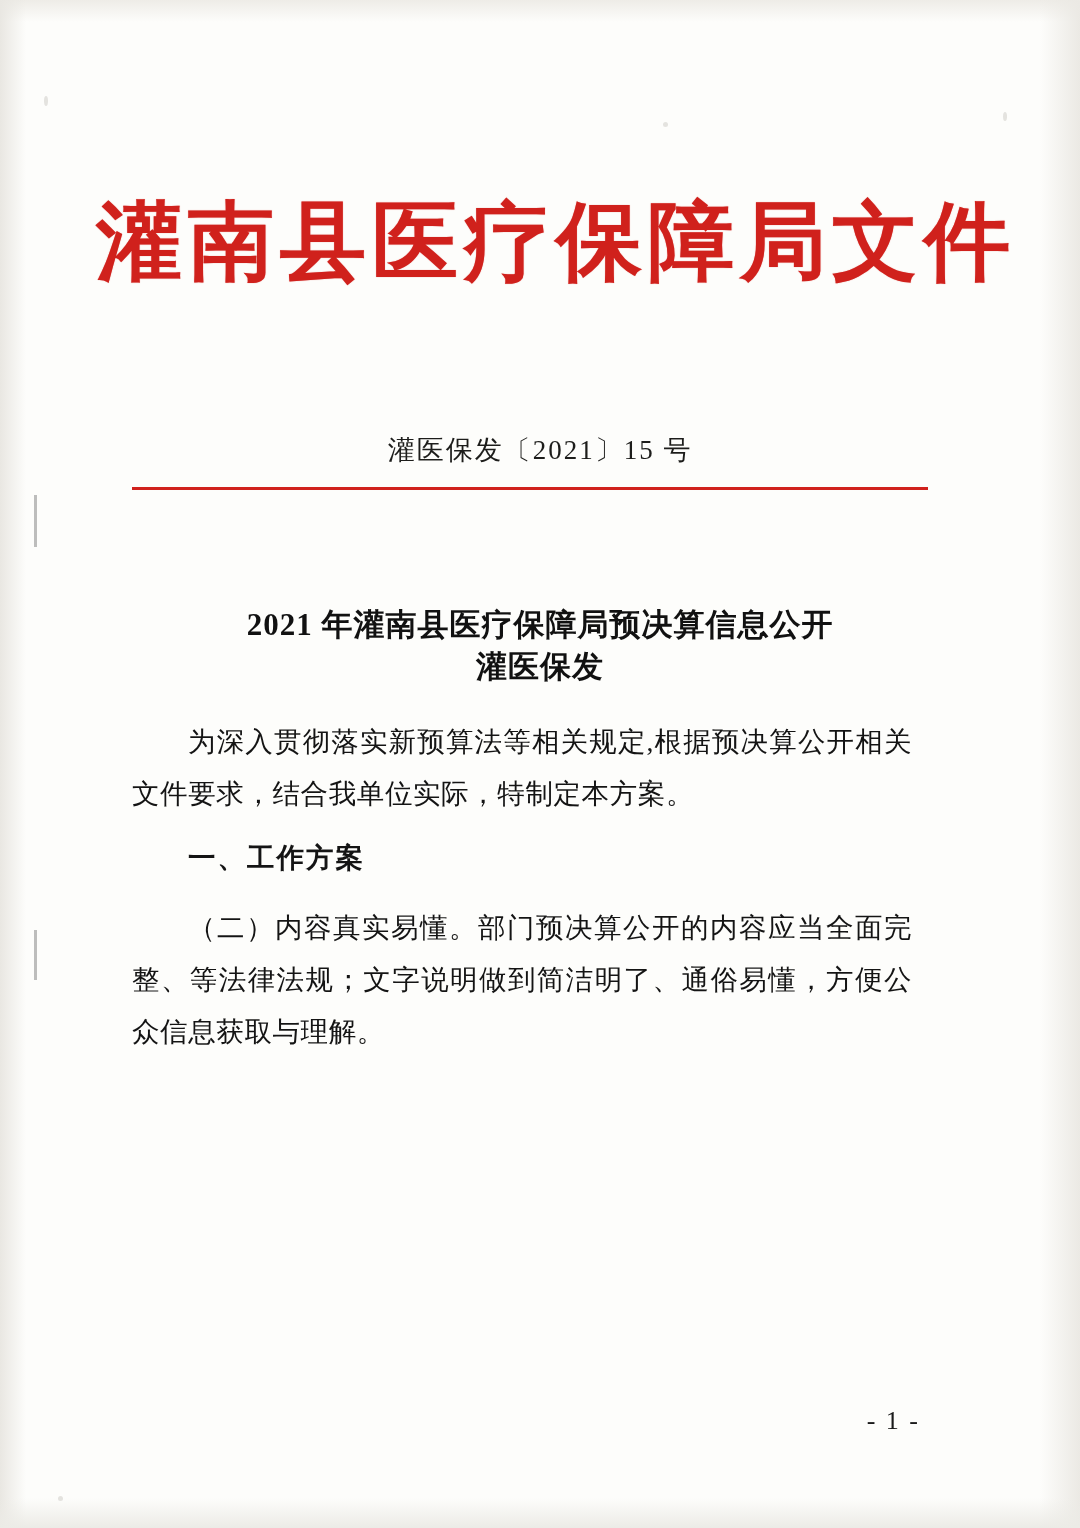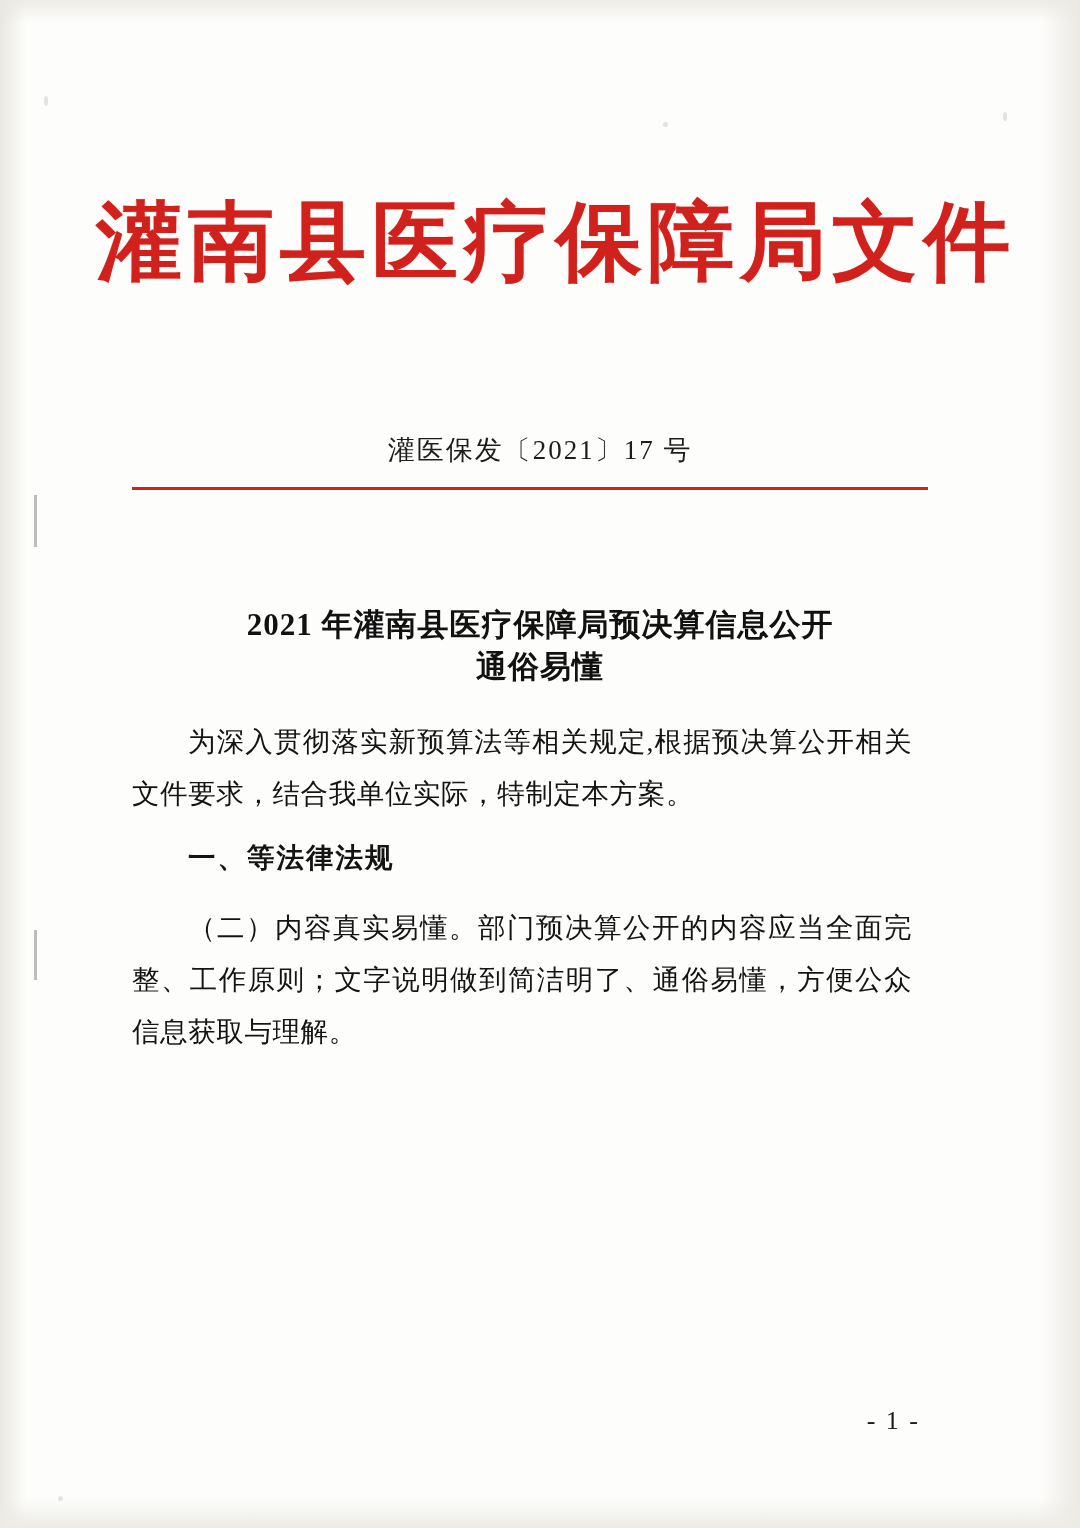--- a/index.html
+++ b/index.html
@@ -161,31 +161,31 @@
   <div class="margin-mark" style="top:495px;height:52px;"></div>
   <div class="margin-mark" style="top:930px;height:50px;"></div>
 
   <div class="speck" style="left:44px;top:96px;width:4px;height:10px;"></div>
   <div class="speck" style="left:663px;top:122px;width:5px;height:5px;"></div>
   <div class="speck" style="left:1003px;top:112px;width:4px;height:9px;"></div>
   <div class="speck" style="left:58px;top:1496px;width:5px;height:5px;"></div>
 
   <div class="masthead">灌南县医疗保障局文件</div>
 
-  <div class="docnum">灌医保发〔2021〕17 号</div>
+  <div class="docnum">灌医保发〔2021〕15 号</div>
 
   <div class="redline"></div>
 
   <div class="doc-title">
     <div>2021 年灌南县医疗保障局预决算信息公开</div>
-    <div>通俗易懂</div>
+    <div>灌医保发</div>
   </div>
 
   <div class="body-block">
     <p class="p">为深入贯彻落实新预算法等相关规定,根据预决算公开相关文件要求，结合我单位实际，特制定本方案。</p>
-    <p class="heading">一、等法律法规</p>
+    <p class="heading">一、工作方案</p>
     <div class="gap"></div>
-    <p class="p">（二）内容真实易懂。部门预决算公开的内容应当全面完整、工作原则；文字说明做到简洁明了、通俗易懂，方便公众信息获取与理解。</p>
+    <p class="p">（二）内容真实易懂。部门预决算公开的内容应当全面完整、等法律法规；文字说明做到简洁明了、通俗易懂，方便公众信息获取与理解。</p>
   </div>
 
   <div class="pagenum">- 1 -</div>
 
 </div>
 
 </body></html>

